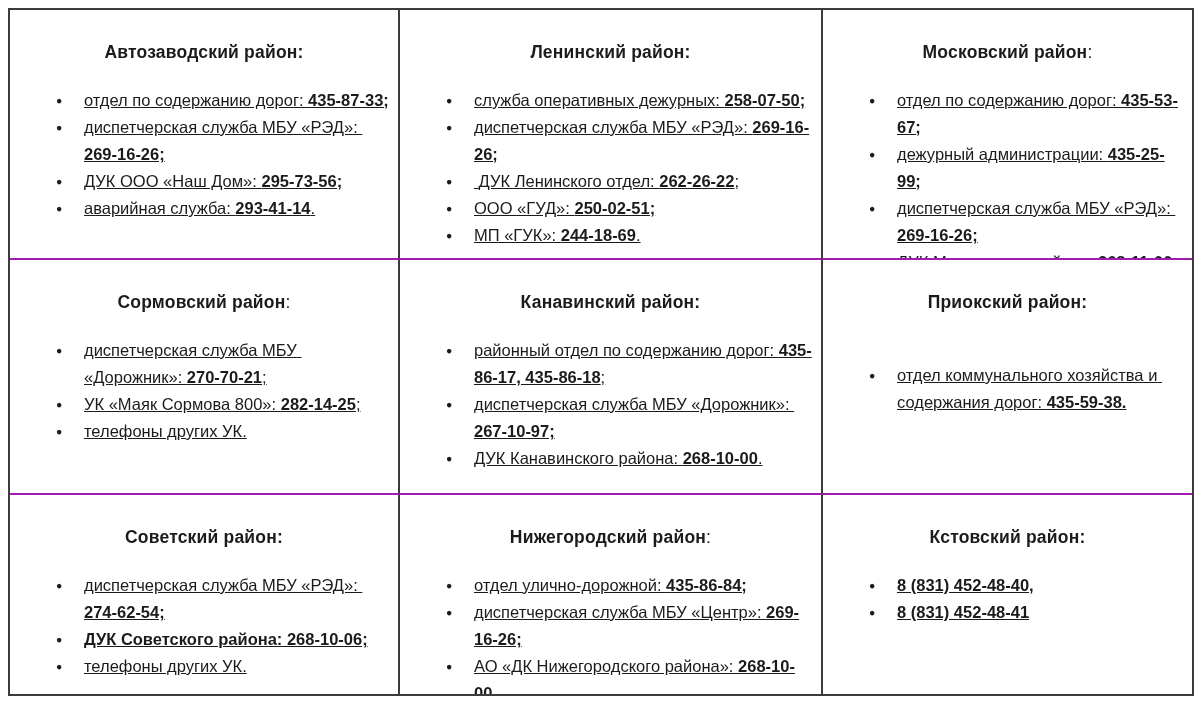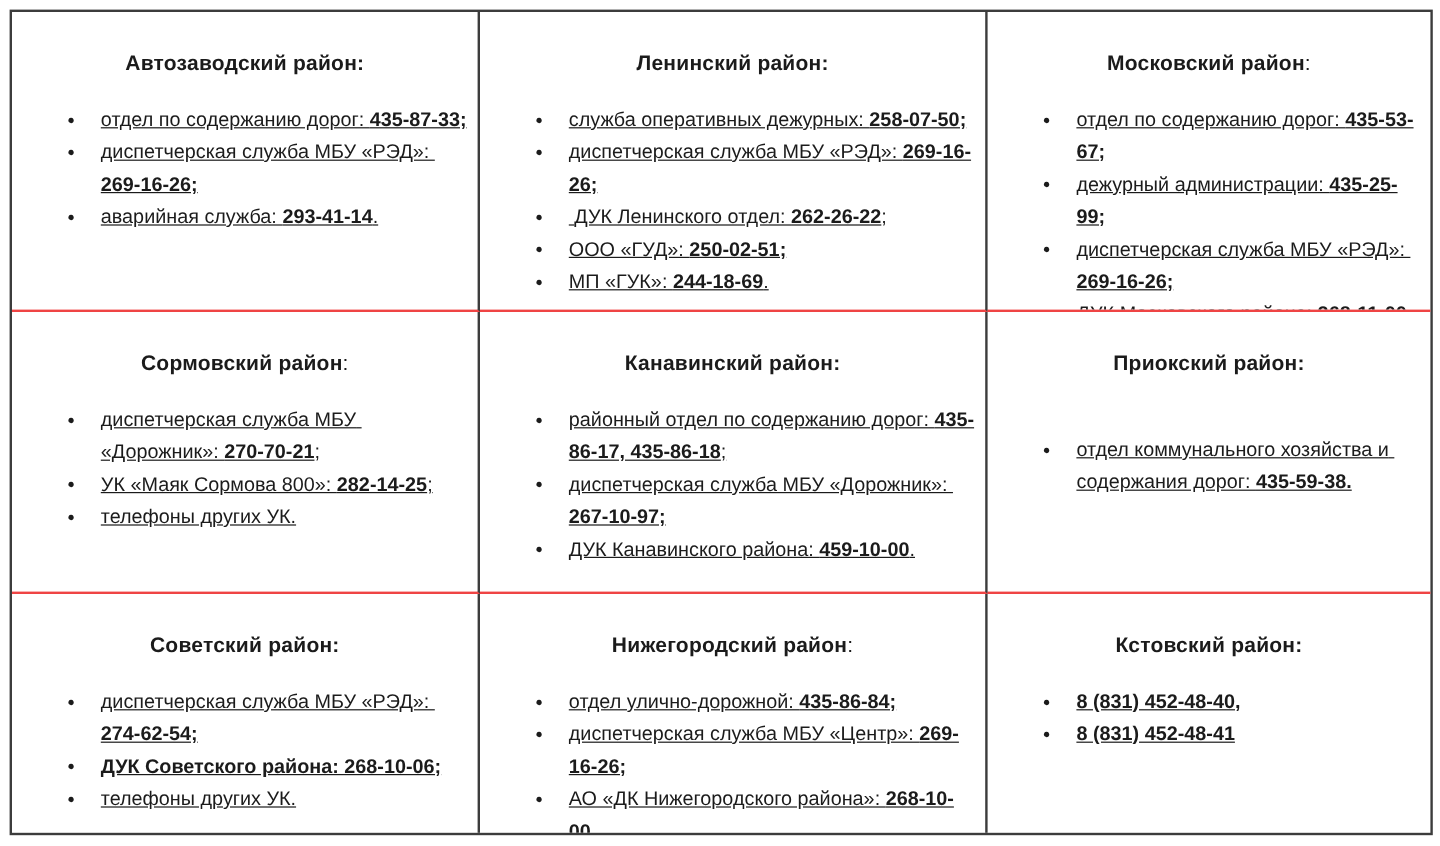--- a/index.html
+++ b/index.html
@@ -30,21 +30,21 @@
     grid-template-rows: 250px 235px auto;
     background: #ffffff;
   }
   .cell {
     box-sizing: border-box;
     color: #1b1b1b;
     overflow: hidden;
   }
   
   .cell.c0, .cell.c1 { border-right: 2px solid #3c3c3c; }
-  .cell.r0, .cell.r1 { border-bottom: 2px solid #ef4444; }
+  .cell.r0, .cell.r1 { border-bottom: 2px solid #a21caf; }
 
   .cell-title {
     margin-top: 30px;
     text-align: center;
     font-size: 17.5px;
     line-height: 24px;
     letter-spacing: 0.2px;
   }
   .cell-title .b { font-weight: bold; }
 
@@ -77,20 +77,21 @@
 </head>
 <body>
 
 <div class="page">
   <div class="districts-table">
       <div class="cell c0 r0">
         <div class="cell-title"><span class="b">Автозаводский район:</span></div>
         <ul class="phone-list">
           <li><span>отдел по содержанию дорог: </span><span class="b">435-87-33;</span></li>
           <li><span>диспетчерская служба МБУ «РЭД»: </span><span class="b">269-16-26;</span></li>
+          <li><span>ДУК ООО «Наш Дом»: </span><span class="b">295-73-56;</span></li>
           <li><span>аварийная служба: </span><span class="b">293-41-14</span><span>.</span></li>
         </ul>
       </div>
       <div class="cell c1 r0">
         <div class="cell-title"><span class="b">Ленинский район:</span></div>
         <ul class="phone-list">
           <li><span>служба оперативных дежурных: </span><span class="b">258-07-50;</span></li>
           <li><span>диспетчерская служба МБУ «РЭД»: </span><span class="b">269-16-26;</span></li>
           <li><span> ДУК Ленинского отдел: </span><span class="b">262-26-22</span><span>;</span></li>
           <li><span>ООО «ГУД»: </span><span class="b">250-02-51;</span></li>
@@ -112,21 +113,21 @@
           <li><span>диспетчерская служба МБУ «Дорожник»: </span><span class="b">270-70-21</span><span>;</span></li>
           <li><span>УК «Маяк Сормова 800»: </span><span class="b">282-14-25</span><span>;</span></li>
           <li><span>телефоны других УК.</span></li>
         </ul>
       </div>
       <div class="cell c1 r1">
         <div class="cell-title"><span class="b">Канавинский район:</span></div>
         <ul class="phone-list">
           <li><span>районный отдел по содержанию дорог: </span><span class="b">435-86-17, 435-86-18</span><span>;</span></li>
           <li><span>диспетчерская служба МБУ «Дорожник»: </span><span class="b">267-10-97;</span></li>
-          <li><span>ДУК Канавинского района: </span><span class="b">459-10-00</span><span>.</span></li>
+          <li><span>ДУК Канавинского района: </span><span class="b">268-10-00</span><span>.</span></li>
         </ul>
       </div>
       <div class="cell c2 r1 gap-large">
         <div class="cell-title"><span class="b">Приокский район:</span></div>
         <ul class="phone-list">
           <li><span>отдел коммунального хозяйства и содержания дорог: </span><span class="b">435-59-38.</span></li>
         </ul>
       </div>
       <div class="cell c0 r2">
         <div class="cell-title"><span class="b">Советский район:</span></div>

